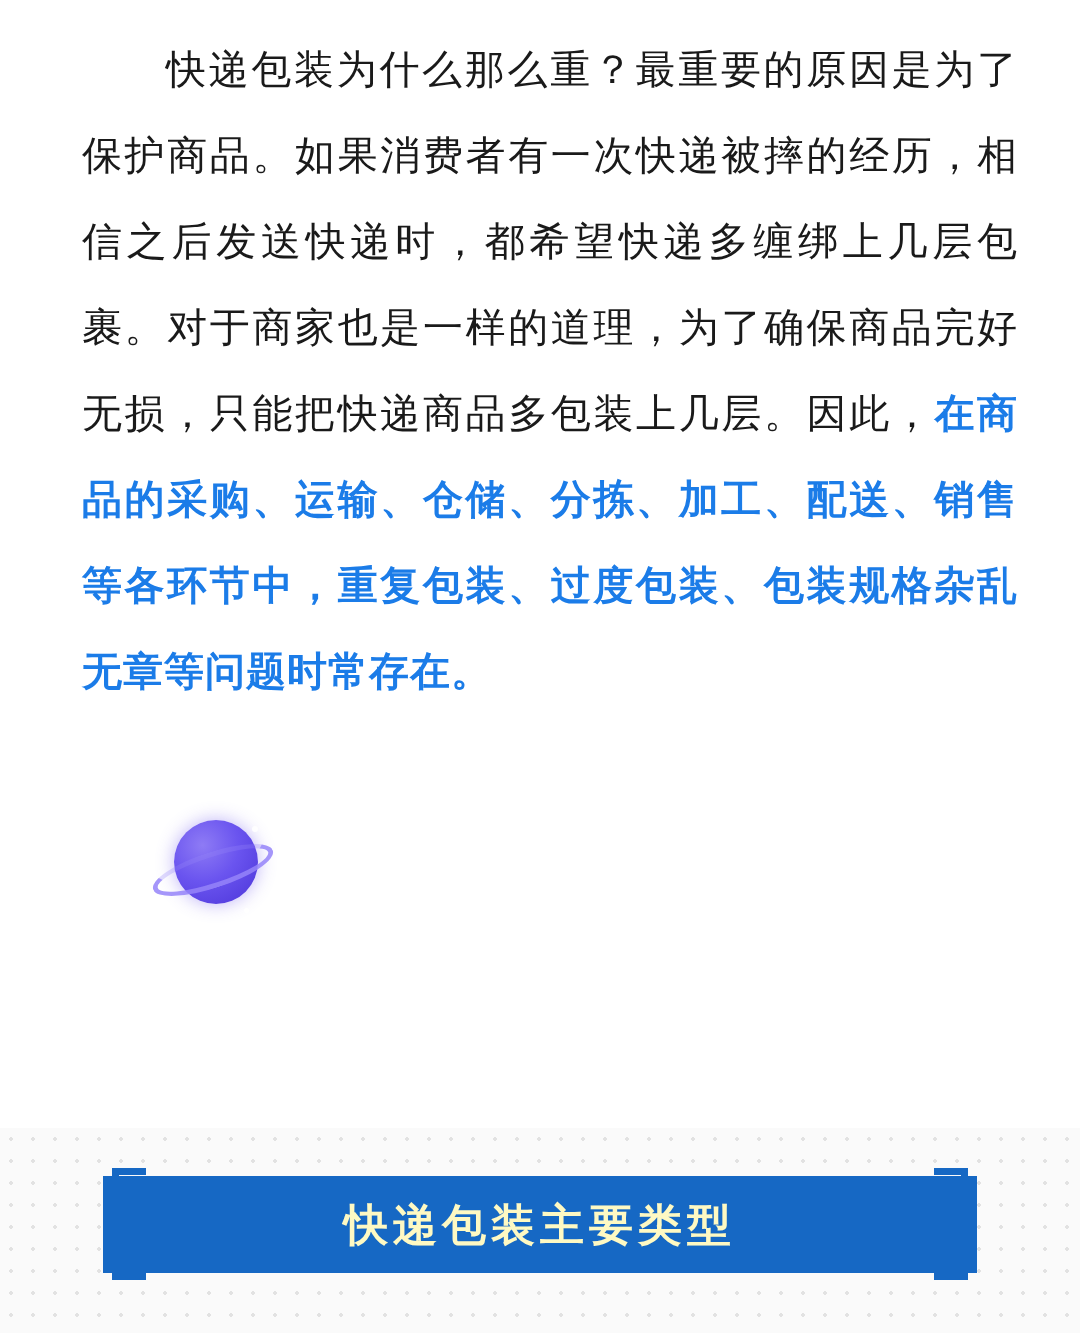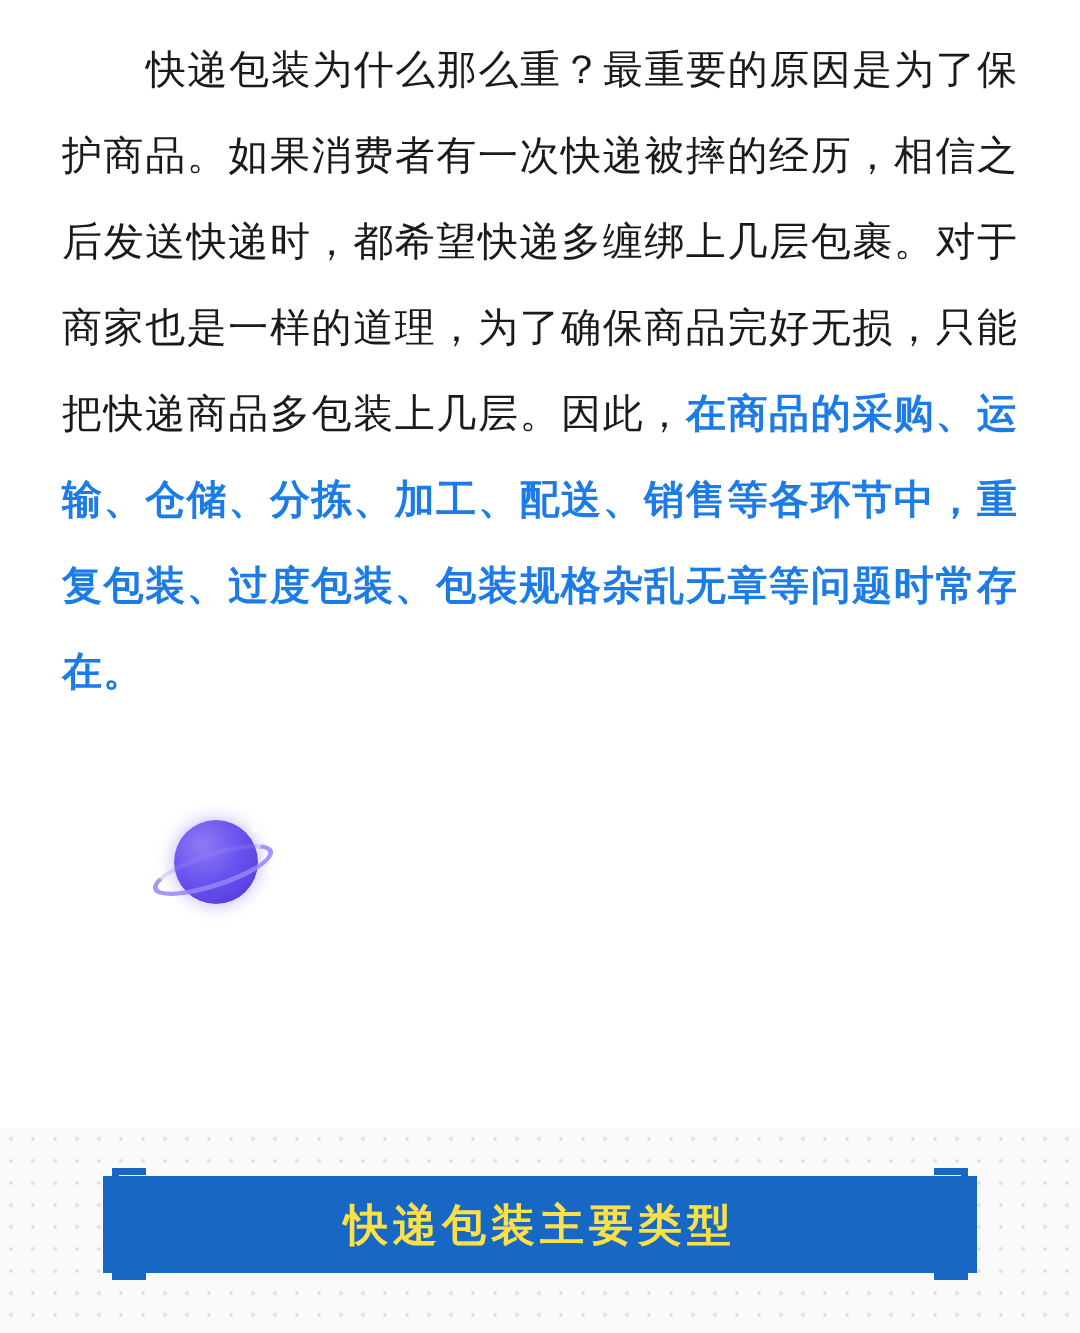--- a/index.html
+++ b/index.html
@@ -10,21 +10,21 @@
     width: 1080px;
     height: 1333px;
     background: #ffffff;
     font-family: "Liberation Sans", "DejaVu Sans", sans-serif;
     overflow: hidden;
     position: relative;
   }
 
   
   .article {
-    padding: 26px 62px 0 62px;
+    padding: 26px 62px 0 82px;
     box-sizing: border-box;
   }
   .paragraph {
     font-size: 40px;
     line-height: 86px;
     letter-spacing: 1px;
     text-align: justify;
     text-indent: 84px;
     color: #1a1a1a;
     margin: 0;
@@ -128,21 +128,21 @@
     width: 874px;
     height: 97px;
     background: #1668c4;
   }
   .title-box .title-text {
     display: block;
     width: 100%;
     height: 97px;
     line-height: 97px;
     text-align: center;
-    color: #fde047;
+    color: #fef9c3;
     font-size: 44px;
     font-weight: 700;
     letter-spacing: 5px;
   }
   .bracket {
     position: absolute;
     top: 40px;
     width: 34px;
     height: 112px;
     box-sizing: border-box;

